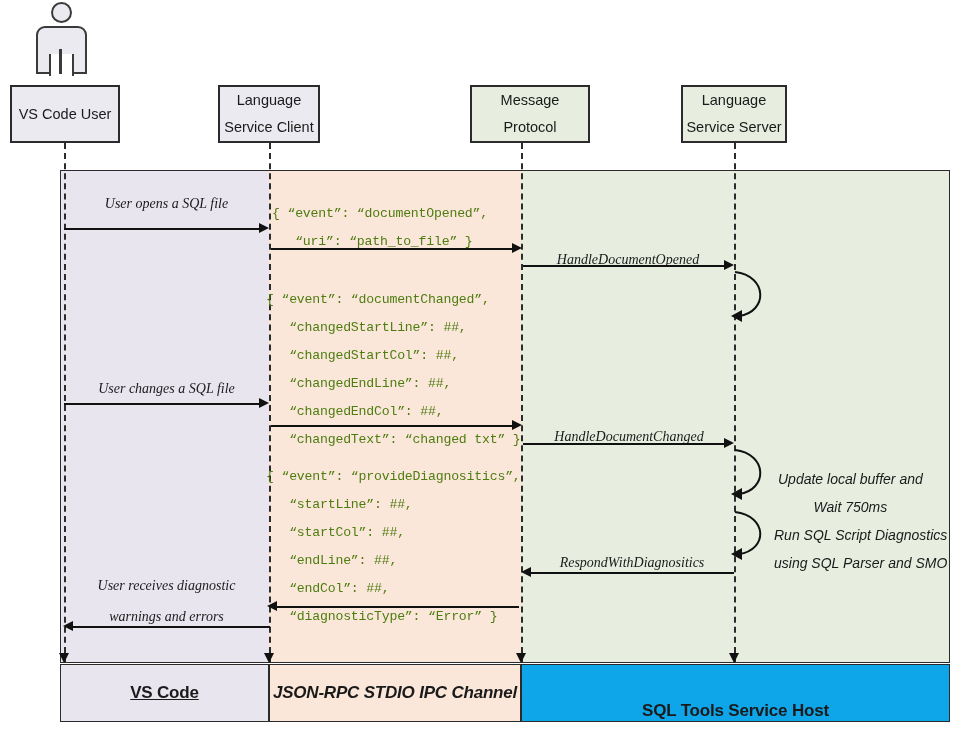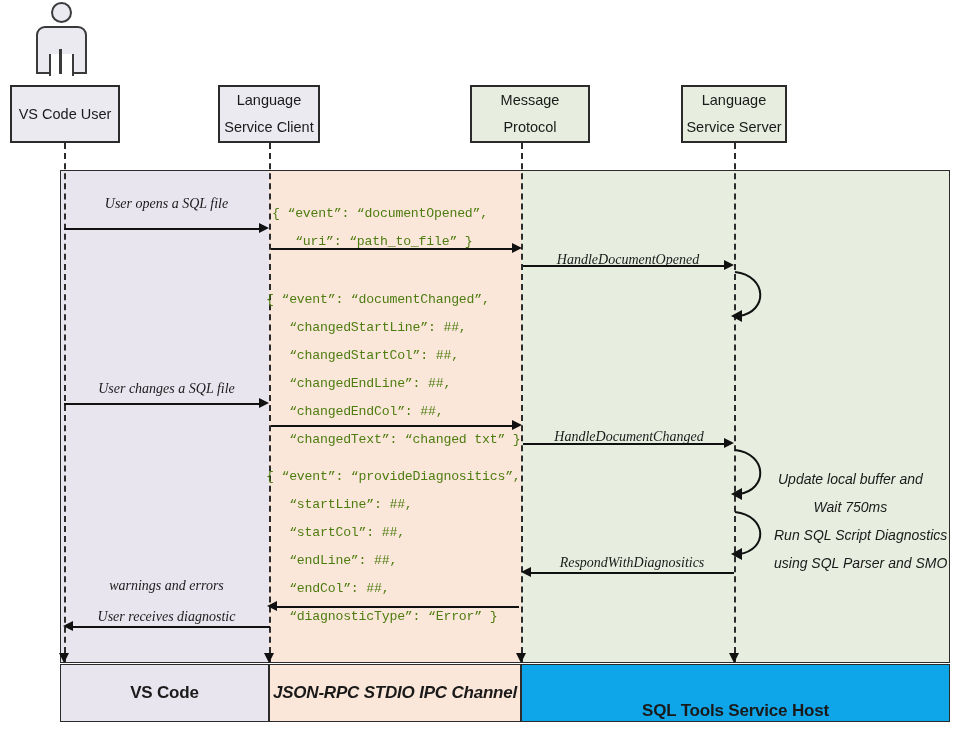--- a/index.html
+++ b/index.html
@@ -171,32 +171,32 @@
 <span>   “diagnosticType”: “Error” }</span></div>
 
   <div class="mlabel" style="left:527px;top:555px;width:210px;">RespondWithDiagnositics</div>
   <div class="arrow" style="left:530px;top:572px;width:204px;"></div>
   <div class="ahead left" style="left:521px;top:566.5px;"></div>
 
   <div class="arrow" style="left:276px;top:606px;width:243px;"></div>
   <div class="ahead left" style="left:267px;top:600.5px;"></div>
 
   <div class="mlabel two" style="left:64px;top:571px;width:205px;">
+    <div>User receives diagnostic</div>
     <div>warnings and errors</div>
-    <div>User receives diagnostic</div>
   </div>
   <div class="arrow" style="left:72px;top:626px;width:198px;"></div>
   <div class="ahead left" style="left:63px;top:620.5px;"></div>
 
   <div class="ahead down" style="left:58.5px;top:653px;"></div>
   <div class="ahead down" style="left:263.5px;top:653px;"></div>
   <div class="ahead down" style="left:515.5px;top:653px;"></div>
   <div class="ahead down" style="left:728.5px;top:653px;"></div>
 
-  <div class="foot vsc" style="left:60px;top:664px;width:209px;height:58px;">
+  <div class="foot vsc" style="left:60px;top:664px;width:209px;height:58px;text-decoration:underline;">
     <span>VS Code</span>
   </div>
   <div class="foot rpc" style="left:269px;top:664px;width:252px;height:58px;font-style:italic;">
     <span>JSON-RPC STDIO IPC Channel</span>
   </div>
   <div class="foot srv" style="left:521px;top:664px;width:429px;height:58px;">
     <span>SQL Tools Service Host</span>
   </div>
 
 </div>

